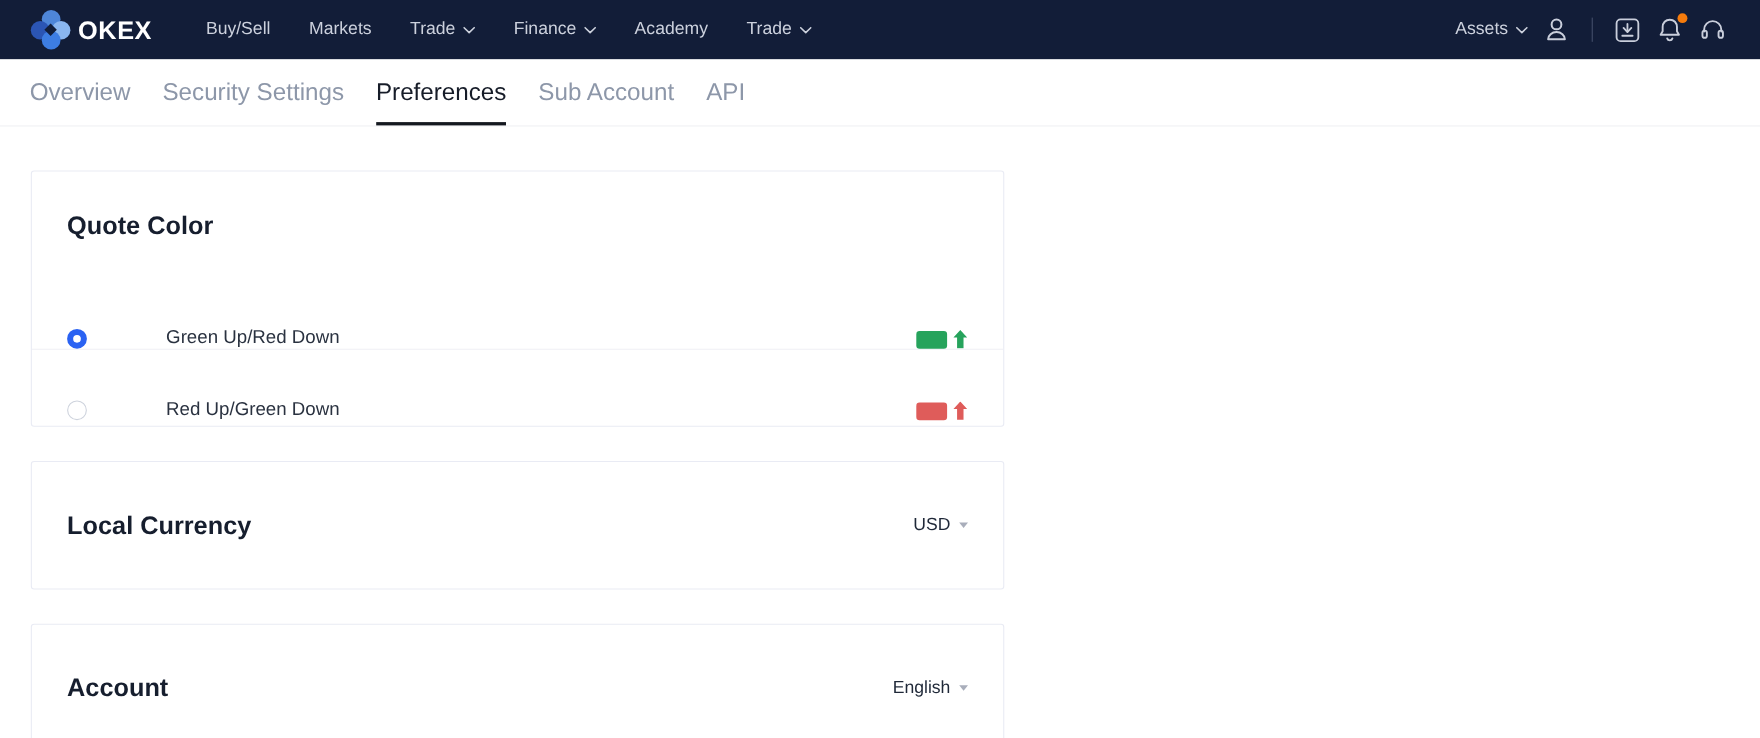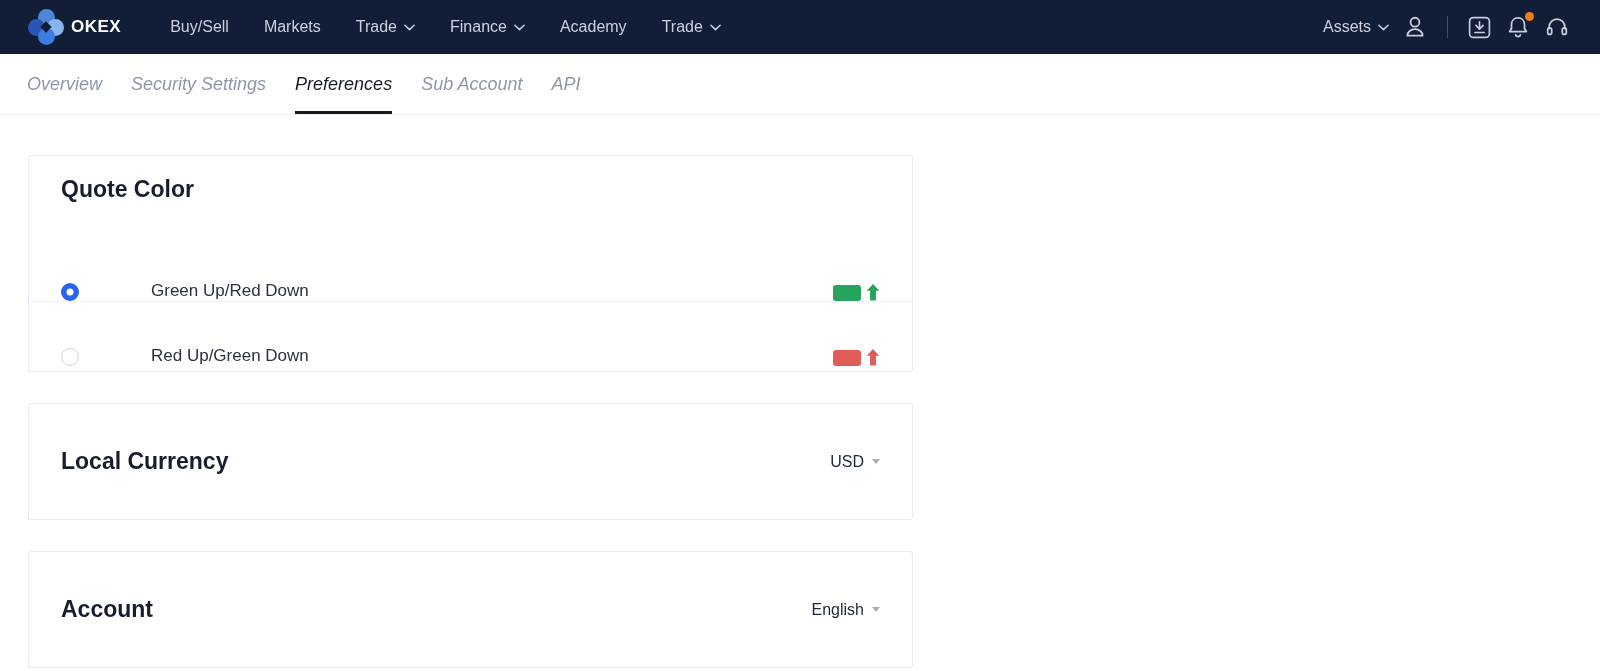--- a/index.html
+++ b/index.html
@@ -20,47 +20,47 @@
   }
   .logo { display: flex; align-items: center; gap: 6px; cursor: pointer; }
   .logo-mark { position: relative; width: 38px; height: 38px; flex: none; }
   .c { position: absolute; width: 17px; height: 17px; border-radius: 50%; }
   .c-top    { left: 10.5px; top: 1px;     background: #4e86d8; }
   .c-left   { left: 1px;    top: 10.5px;  background: #2b55b4; }
   .c-right  { left: 20px;   top: 10.5px;  background: #8ab6ef; }
   .c-bottom { left: 10.5px; top: 20px;    background: #3d7de2; }
   .c-center { position: absolute; left: 15px; top: 15px; width: 8px; height: 8px;
               background: #121d38; transform: rotate(45deg); }
-  .logo-text { color: #fff; font-size: 17px; font-weight: bold; letter-spacing: .5px; }
+  .logo-text { color: #fff; font-size: 23px; font-weight: bold; letter-spacing: .5px; }
 
   .nav-links { display: flex; align-items: center; gap: 35px; margin-left: 49px; }
   .nav-link { color: #ccd1dd; font-size: 16px; display: flex; align-items: center; gap: 7px; cursor: pointer; }
   .chev { width: 11px; height: 7px; display: block; }
 
   .nav-right { margin-left: auto; display: flex; align-items: center; gap: 13px; }
   .icon-btn { display: flex; color: #c9cedb; position: relative; cursor: pointer; }
   .icon-btn svg { display: block; }
   .vdivider { width: 1px; height: 22px; background: #434e69; margin: 0 6px; }
   .noti-dot { position: absolute; top: -2px; right: -3px; width: 9px; height: 9px;
               border-radius: 50%; background: #f57b0c; }
 
   
   .tabs { display: flex; gap: 29px; padding: 0 27px; height: 61px;
           align-items: stretch; border-bottom: 1px solid #f0f1f4; background: #fff; }
-  .tab { font-size: 18px; color: #8d97a9; display: flex; align-items: center;
-         position: relative; cursor: pointer; font-style: italic; }
+  .tab { font-size: 22px; color: #8d97a9; display: flex; align-items: center;
+         position: relative; cursor: pointer; }
   .tab.active { color: #161c28; }
   .tab.active::after { content: ""; position: absolute; left: 0; right: 0; bottom: 0;
                        height: 3px; background: #14181f; }
 
   
   main { padding: 40px 0 0 28px; }
   .card { width: 885px; border: 1px solid #e9ebf4; border-radius: 3px;
           background: #fff; margin-bottom: 31px; }
-  .card-quote { padding: 20px 32px 5px; }
+  .card-quote { padding: 36px 32px 5px; }
   .card-title { font-size: 23px; font-weight: bold; color: #161e2e; margin: 0; }
   .card-quote .card-title { margin-bottom: 34px; }
 
   .option-row { display: flex; align-items: flex-end; height: 64px; cursor: pointer; gap: 48px; }
   .radio { width: 18px; height: 18px; border: 1.5px solid #ced3dd; border-radius: 50%;
            background: #fff; position: relative; flex: none; cursor: pointer; }
   .radio.checked { border: 0; background: #2a62f2; }
   .radio.checked::after { content: ""; position: absolute; left: 50%; top: 50%;
            transform: translate(-50%,-50%); width: 7px; height: 7px;
            border-radius: 50%; background: #fff; }

